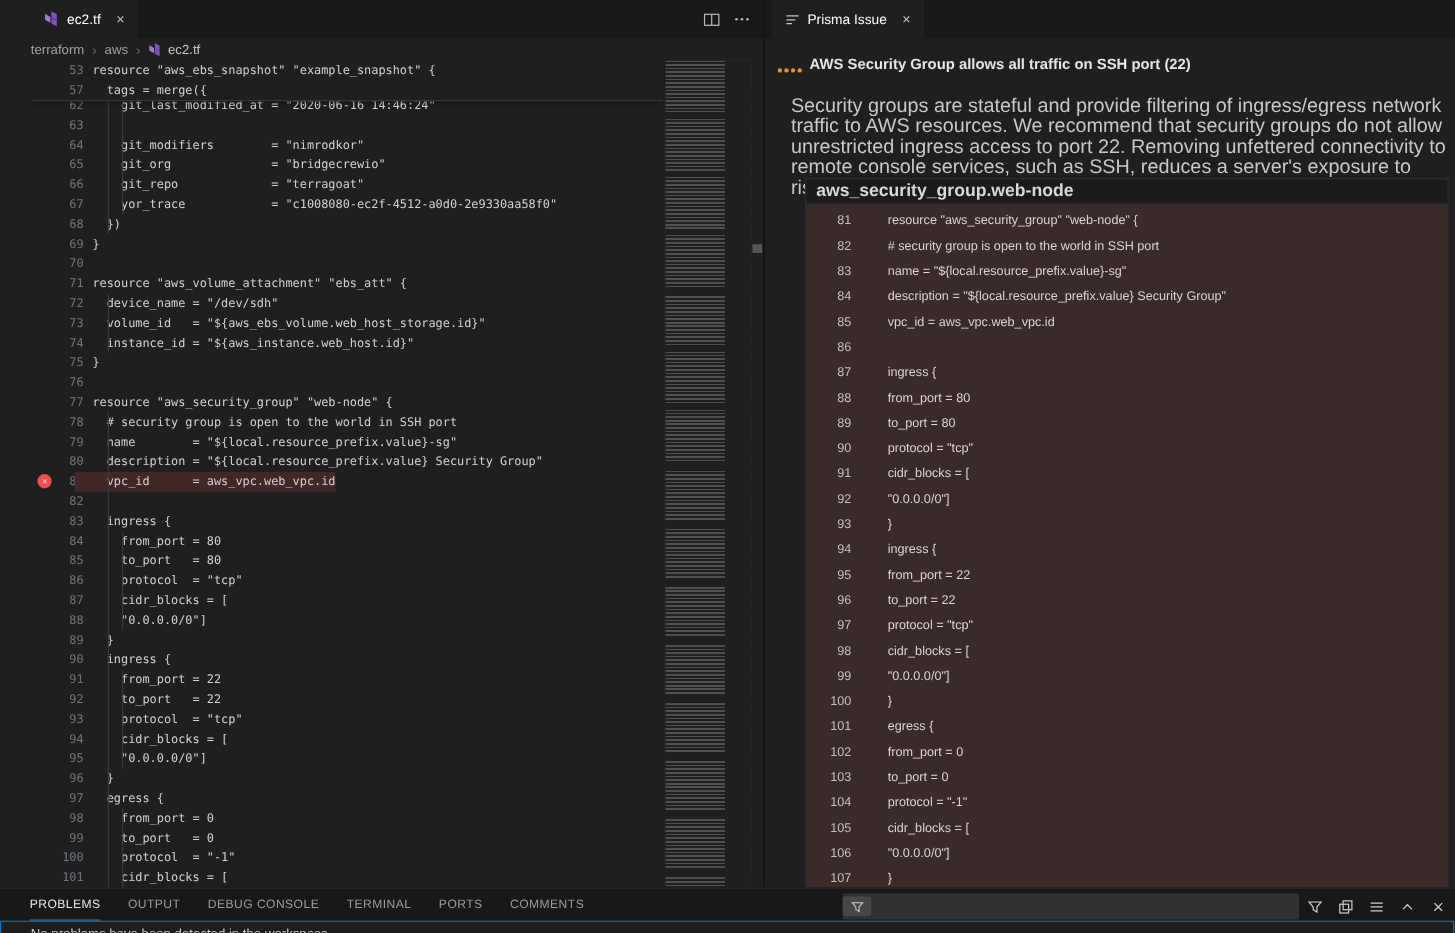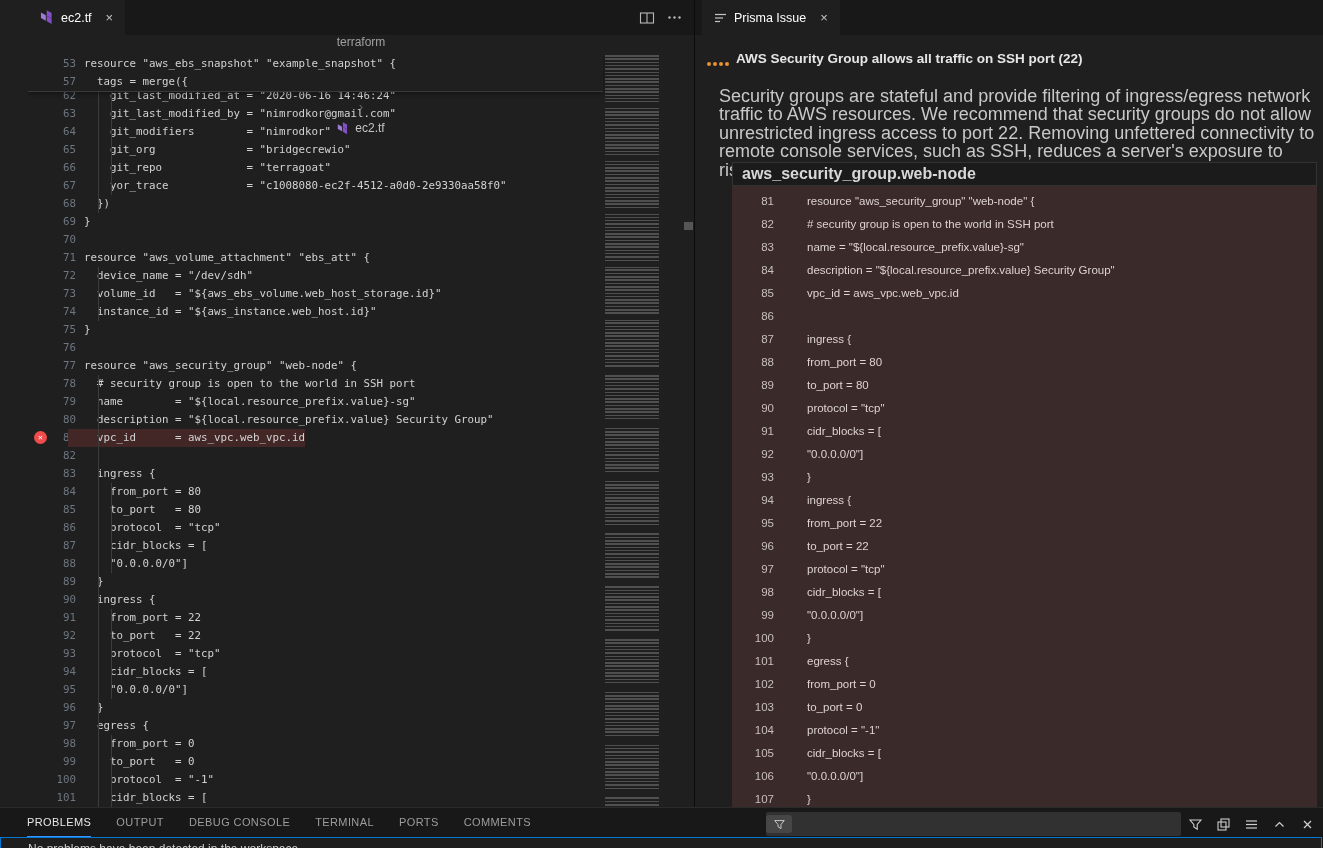--- a/index.html
+++ b/index.html
@@ -12,21 +12,21 @@
   .left-group { left:0; width:666px; }
   .right-group { left:666px; width:657px; border-left:1px solid #0c0c0c; }
 
   .tabbar { position:relative; height:35px; background:#181818; display:flex; align-items:stretch; }
   .tab { display:flex; align-items:center; gap:6px; padding:0 12px; background:#1f1f1f;
          color:#fff; font-size:12.5px; cursor:pointer; }
   .tab .close { color:#c5c5c5; font-size:13px; margin-left:8px; }
   .group-actions { position:absolute; right:12px; top:0; height:35px; display:flex; gap:12px; align-items:center; }
 
   .breadcrumb { height:20px; display:flex; align-items:center; gap:7px; 
-                font-size:12px; color:#a0a0a0; background:#1f1f1f;flex-direction:column; }
+                font-size:12px; color:#a0a0a0; background:#1f1f1f; }
   .breadcrumb .sep { color:#686868; font-size:13px; }
   .breadcrumb .last { color:#c5c5c5; display:flex; align-items:center; gap:5px; }
 
   
   .editor-pane { position:absolute; left:0; right:0; top:55px; bottom:0; overflow:hidden; }
   .mono { font-family:"DejaVu Sans Mono", monospace; font-size:10.8px; line-height:18px; }
   .lrow { position:relative; height:18px; display:flex; white-space:pre; }
   .lnum { display:inline-block; width:48px; text-align:right; color:#6e7681; flex:none; }
   .lcode { padding-left:8px; color:#d2d2d2; }
   .lrow.err .lcode { background:#432626; box-shadow:-8px 0 0 #432626; }
@@ -172,21 +172,20 @@
 
           <div class="lrow">
             
             <span class="lnum">62</span>
             <span class="lcode">    git_last_modified_at = "2020-06-16 14:46:24"</span>
           </div>
 
           <div class="lrow">
             
             <span class="lnum">63</span>
-            <span class="lcode">    git_last_modified_by = "nimrodkor@gmail.com"</span>
           </div>
 
           <div class="lrow">
             
             <span class="lnum">64</span>
             <span class="lcode">    git_modifiers        = "nimrodkor"</span>
           </div>
 
           <div class="lrow">
             

